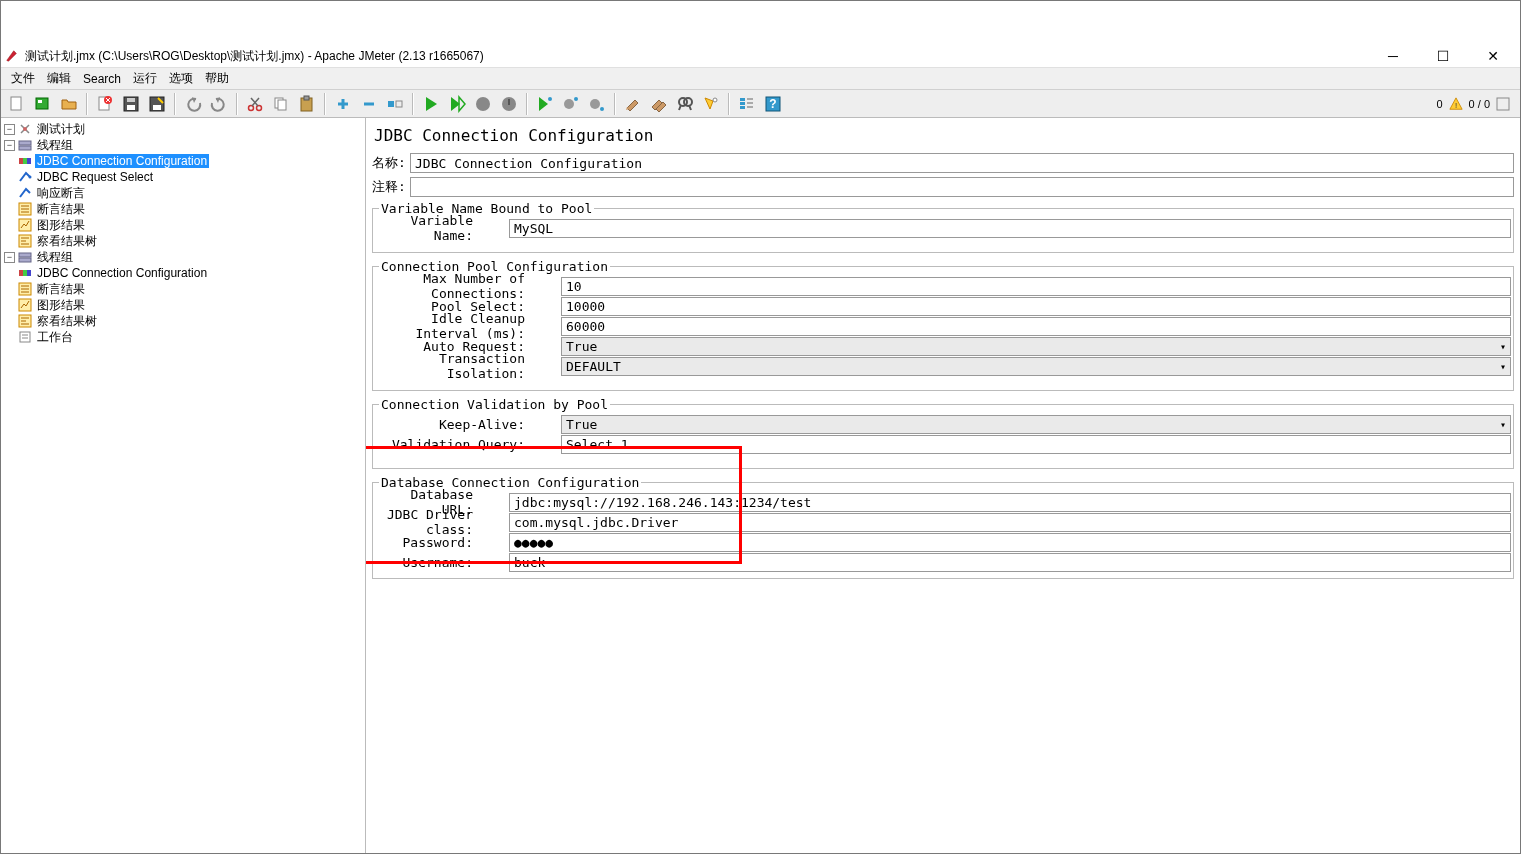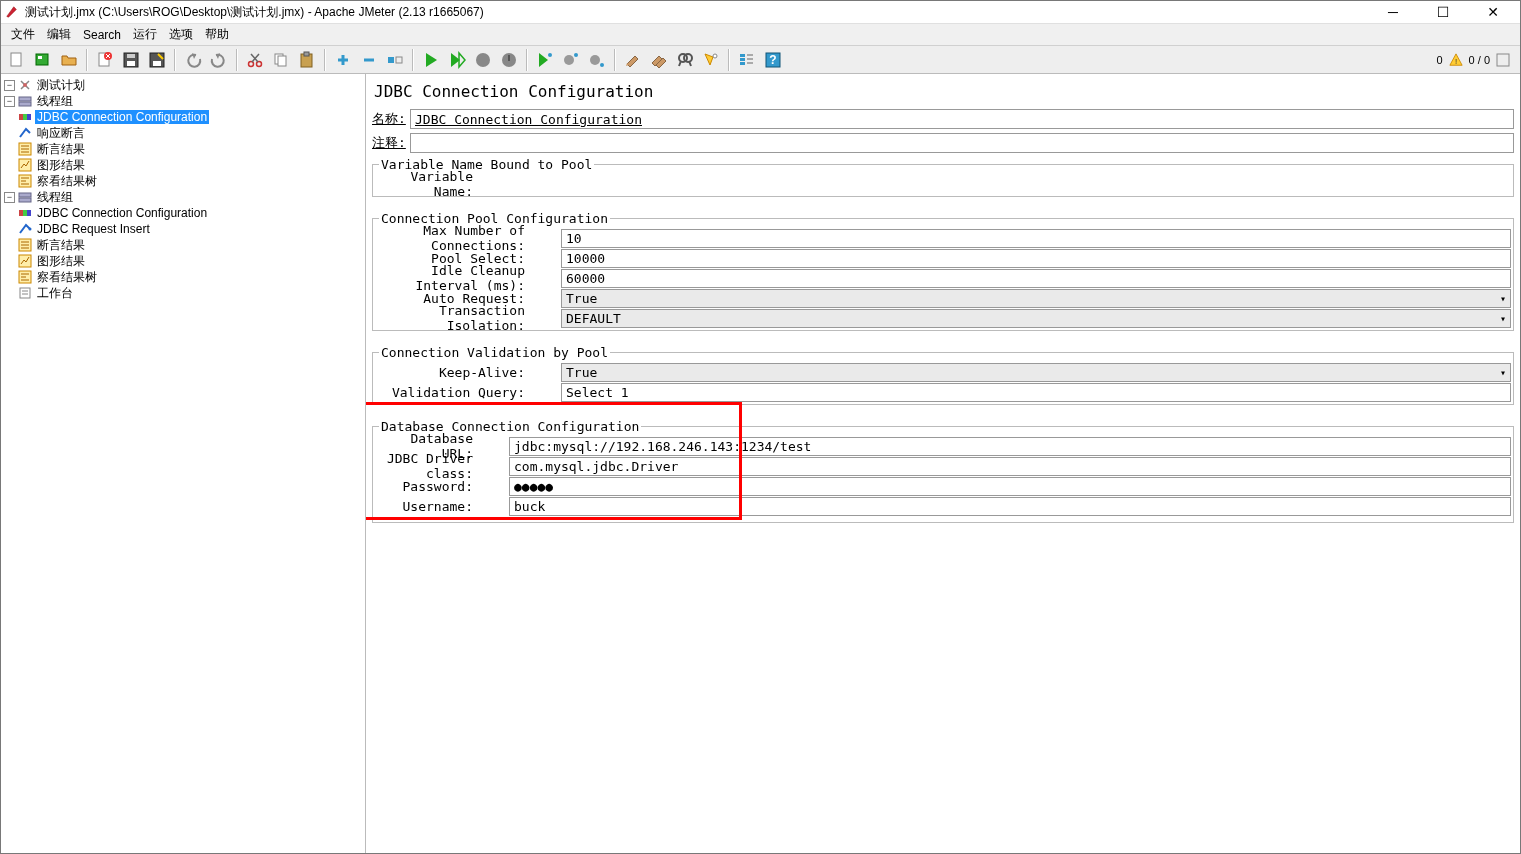--- a/index.html
+++ b/index.html
@@ -1,18 +1,18 @@
 <!DOCTYPE html>
 <html><head>
 <meta charset="utf-8">
 <style>
 * { box-sizing: border-box; margin: 0; padding: 0; }
 body { font-family: "Microsoft YaHei", SimSun, sans-serif; font-size: 12px; background: #fff; overflow: hidden; }
 .window { display: flex; flex-direction: column; height: 854px; width: 1521px; border: 1px solid #787878; }
-.titlebar { height: 23px; background: #fff; display: flex; align-items: center; padding: 0 4px; border-bottom: 1px solid #e0e0e0; }
+.titlebar { height: 23px; background: #fff; display: flex; align-items: center; padding: 0 4px; border-bottom: 1px solid #e0e0e0; margin-top: 44px; }
 .titlebar .icon { width: 14px; height: 14px; margin-right: 6px; }
 .titlebar .title { flex: 1; font-size: 12px; }
 .titlebar .winbtns { display: flex; gap: 20px; padding-right: 8px; }
 .titlebar .winbtn { width: 30px; height: 20px; display: flex; align-items: center; justify-content: center; font-size: 14px; cursor: default; }
 .menubar { height: 22px; background: #f0f0f0; display: flex; align-items: center; padding: 0 4px; border-bottom: 1px solid #d0d0d0; font-size: 12px; }
 .menubar .menuitem { padding: 6px 6px; cursor: default; }
 .toolbar { height: 28px; background: #eeeeee; display: flex; align-items: center; padding: 2px 4px; border-bottom: 1px solid #bbb; gap: 2px; }
 .tbtn { width: 24px; height: 24px; display: flex; align-items: center; justify-content: center; border: 1px solid transparent; cursor: default; }
 .tbtn svg { width: 18px; height: 18px; }
 .tsep { width: 2px; height: 22px; border-left: 1px solid #bbb; border-right: 1px solid #fff; margin: 0 3px; }
@@ -25,24 +25,24 @@
 .tree .row { display: flex; align-items: center; height: 16px; }
 .tree .tog { width: 11px; height: 11px; border: 1px solid #888; background: #fff; display: flex; align-items: center; justify-content: center; font-size: 9px; line-height: 1; margin-right: 2px; color: #333; cursor: default; }
 .tree .tog.empty { border: none; }
 .tree .ticon { width: 16px; height: 16px; display: flex; align-items: center; justify-content: center; margin-right: 2px; }
 .tree .ticon svg { width: 14px; height: 14px; }
 .tree .label { padding: 0 2px; }
 .tree .label.sel { background: #1e90ff; color: #fff; }
 .tree-children { padding-left: 18px; }
 .content { flex: 1; display: flex; flex-direction: column; padding: 4px 6px; overflow: auto; background: #fff; }
 .content h1 { font-family: "SimSun", monospace; font-size: 16px; font-weight: normal; margin: 4px 2px 8px; }
-.form-row { display: flex; align-items: center; margin-bottom: 4px; text-decoration: underline; }
+.form-row { display: flex; align-items: center; margin-bottom: 4px; }
 .form-row .lbl { width: 38px; font-family: "SimSun", monospace; font-size: 13px; }
 .form-row input { flex: 1; height: 20px; border: 1px solid #999; padding: 1px 4px; font-family: "SimSun", monospace; font-size: 13px; background: #fff; }
-fieldset { border: 1px solid #bbb; margin-bottom: 14px; padding: 2px 2px 2px 2px; }
+fieldset { border: 1px solid #bbb; margin-bottom: 6px; padding: 2px 2px 14px 2px; }
 fieldset legend { font-family: "SimSun", monospace; font-size: 13px; padding: 0 2px; margin-left: 4px; }
 .fs-row { display: flex; align-items: center; height: 20px; gap: 34px; }
 .fs-row .flabel { width: 152px; text-align: right; font-family: "SimSun", monospace; font-size: 13px; padding-right: 2px; }
 .fs-row .fval { flex: 1; height: 19px; border: 1px solid #999; padding: 1px 4px; font-family: "SimSun", monospace; font-size: 13px; background: #fff; }
 .fs-row .fsel { flex: 1; height: 19px; border: 1px solid #999; background: #eaeaea; display: flex; align-items: center; justify-content: space-between; padding: 0 4px; font-family: "SimSun", monospace; font-size: 13px; }
 .fs-row .fsel .caret { font-size: 10px; }
 .highlight { border: 3px solid #f00; position: absolute; pointer-events: none; }
 .content-rel { position: relative; }
 .fs-row.db .flabel { width: 100px; }
 .warnicon { width: 14px; height: 14px; }
@@ -293,20 +293,32 @@
                     <div class="row">
                       <span class="tog empty"></span>
                       <span class="ticon">
                         <svg viewBox="0 0 14 14">
                           <rect x="1" y="4" width="4" height="6" fill="#c44"></rect>
                           <rect x="5" y="4" width="4" height="6" fill="#4c4"></rect>
                           <rect x="9" y="4" width="4" height="6" fill="#44c"></rect>
                         </svg>
                       </span>
                       <span class="label sel">JDBC Connection Configuration</span>
+                    </div>
+                  </li>
+                <li>
+                    <div class="row">
+                      <span class="tog empty"></span>
+                      <span class="ticon">
+                        <svg viewBox="0 0 14 14">
+                          <path d="M2 11L8 3l4 4" fill="none" stroke="#26c" stroke-width="2"></path>
+                          <circle cx="12" cy="7" r="1.5" fill="#26c"></circle>
+                        </svg>
+                      </span>
+                      <span class="label">JDBC Request Select</span>
                     </div>
                   </li>
                 <li>
                     <div class="row">
                       <span class="tog empty"></span>
                       <span class="ticon">
                         <svg viewBox="0 0 14 14">
                           <path d="M2 11L8 3l4 4" fill="none" stroke="#26c" stroke-width="2"></path>
                         </svg>
                       </span>
@@ -374,32 +386,20 @@
                         </svg>
                       </span>
                       <span class="label">JDBC Connection Configuration</span>
                     </div>
                   </li>
                 <li>
                     <div class="row">
                       <span class="tog empty"></span>
                       <span class="ticon">
                         <svg viewBox="0 0 14 14">
-                          <path d="M2 11L8 3l4 4" fill="none" stroke="#26c" stroke-width="2"></path>
-                          <circle cx="12" cy="7" r="1.5" fill="#26c"></circle>
-                        </svg>
-                      </span>
-                      <span class="label">JDBC Request Insert</span>
-                    </div>
-                  </li>
-                <li>
-                    <div class="row">
-                      <span class="tog empty"></span>
-                      <span class="ticon">
-                        <svg viewBox="0 0 14 14">
                           <rect x="1" y="1" width="12" height="12" fill="#fea" stroke="#c80"></rect>
                           <path d="M3 4h8M3 7h8M3 10h8" stroke="#a60"></path>
                         </svg>
                       </span>
                       <span class="label">断言结果</span>
                     </div>
                   </li>
                 <li>
                     <div class="row">
                       <span class="tog empty"></span>
@@ -452,20 +452,21 @@
       </div>
       <div class="form-row">
         <span class="lbl">注释:</span>
         <input type="text" value="" style="">
       </div>
 
       <fieldset>
         <legend>Variable Name Bound to Pool</legend>
         <div class="fs-row db">
           <span class="flabel">Variable Name:</span>
+          <input class="fval" type="text" value="MySQL" style="">
         </div>
       </fieldset>
 
       <fieldset>
         <legend>Connection Pool Configuration</legend>
         <div class="fs-row">
             <span class="flabel">Max Number of Connections:</span>
             <input class="fval" type="text" value="10" style="">
           </div>
         <div class="fs-row">

